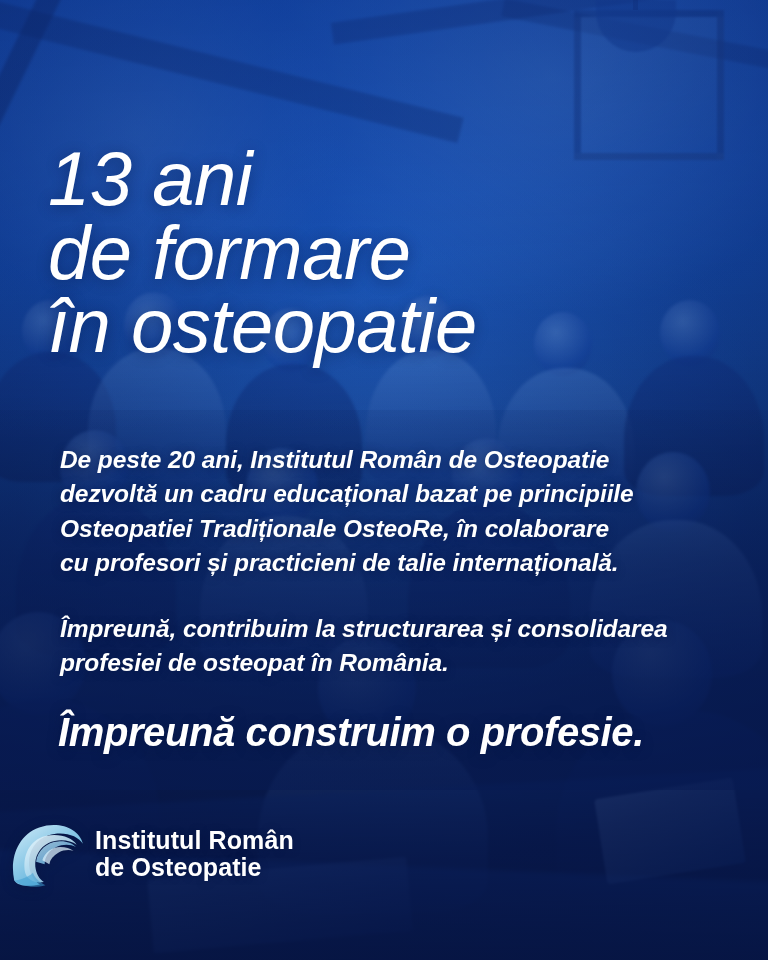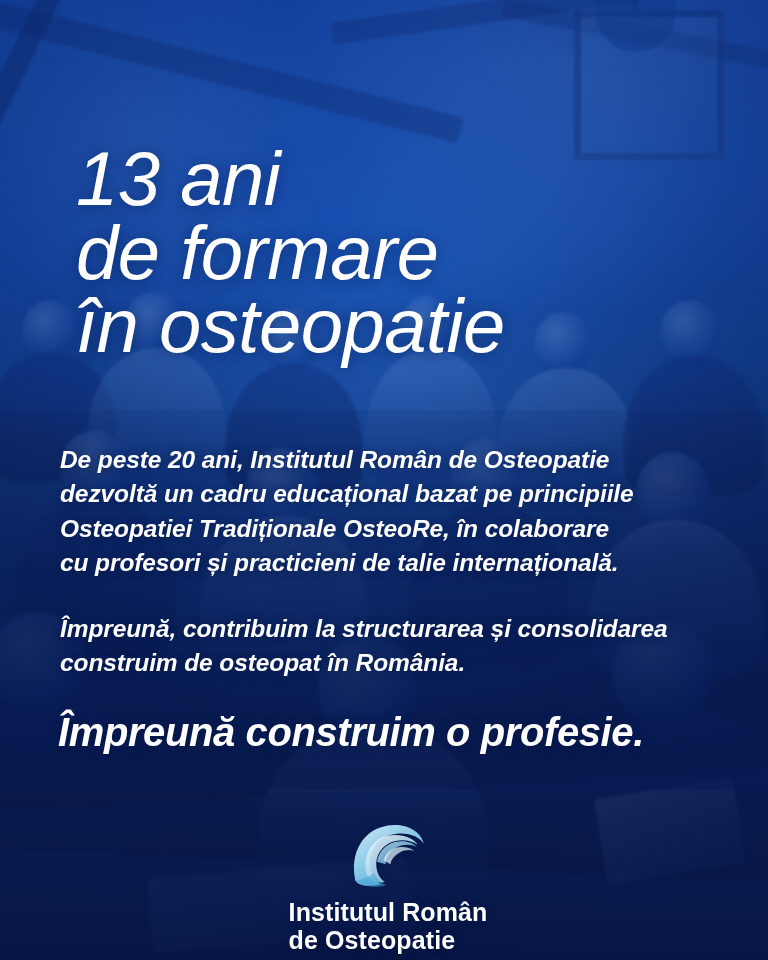--- a/index.html
+++ b/index.html
@@ -110,21 +110,21 @@
   }
   .scrim-text {
     position:absolute; left:0; right:0; top:410px; height:380px;
     background:linear-gradient(180deg, rgba(7,26,82,.10) 0%, rgba(7,26,82,.46) 40%, rgba(7,26,82,.52) 100%);
   }
 
   
   .content { position:relative; z-index:5; width:100%; height:100%; }
 
   .headline {
-    position:absolute; left:76px; top:142px;
+    position:absolute; left:48px; top:142px;
     font-size:76px; line-height:.97;
     font-style:italic; font-weight:300;
     color:#ffffff; letter-spacing:-.5px;
     text-shadow:0 2px 14px rgba(5,20,65,.45);
     white-space:pre-line;
   }
 
   .body-copy {
     position:absolute; left:60px; top:443px; width:660px;
     font-size:24.5px; line-height:1.40;
@@ -147,21 +147,21 @@
     position:absolute; left:58px; top:710px;
     font-size:40px; line-height:1.12;
     font-style:italic; font-weight:700;
     color:#ffffff; letter-spacing:-.4px;
     text-shadow:0 2px 12px rgba(5,20,65,.5);
   }
 
   
   .logo {
     position:absolute; left:8px; right:0; top:818px;
-    display:flex; align-items:center; justify-content:center; gap:9px;flex-direction:column;
+    display:flex; align-items:center; justify-content:flex-start; gap:9px;
   }
   .logo-mark { width:78px; height:72px; flex:0 0 auto; filter:drop-shadow(0 2px 6px rgba(4,18,60,.45)); }
   .logo-text {
     color:#ffffff; font-weight:700; font-size:25px; line-height:1.10;
     letter-spacing:.1px; white-space:pre-line;
     text-shadow:0 1px 7px rgba(5,20,65,.55);
   }
 </style>
 </head>
 <body>
@@ -225,21 +225,21 @@
     <h1 class="headline">13 ani
 de formare
 în osteopatie</h1>
 
     <p class="body-copy">De peste 20 ani, Institutul Român de Osteopatie
 dezvoltă un cadru educațional bazat pe principiile
 Osteopatiei Tradiționale OsteoRe, în colaborare
 cu profesori și practicieni de talie internațională.</p>
 
     <p class="body-copy-2">Împreună, contribuim la structurarea și consolidarea
-construim de osteopat în România.</p>
+profesiei de osteopat în România.</p>
 
     <p class="tagline">Împreună construim o profesie.</p>
 
     <div class="logo">
       <svg class="logo-mark" viewBox="0 0 100 92" aria-hidden="true">
         <defs>
           <linearGradient id="wg1" x1="0" y1="0" x2="0.8" y2="1">
             <stop offset="0%" stop-color="#cfeaf7"></stop>
             <stop offset="45%" stop-color="#8fcbe8"></stop>
             <stop offset="100%" stop-color="#4aa6d6"></stop>

